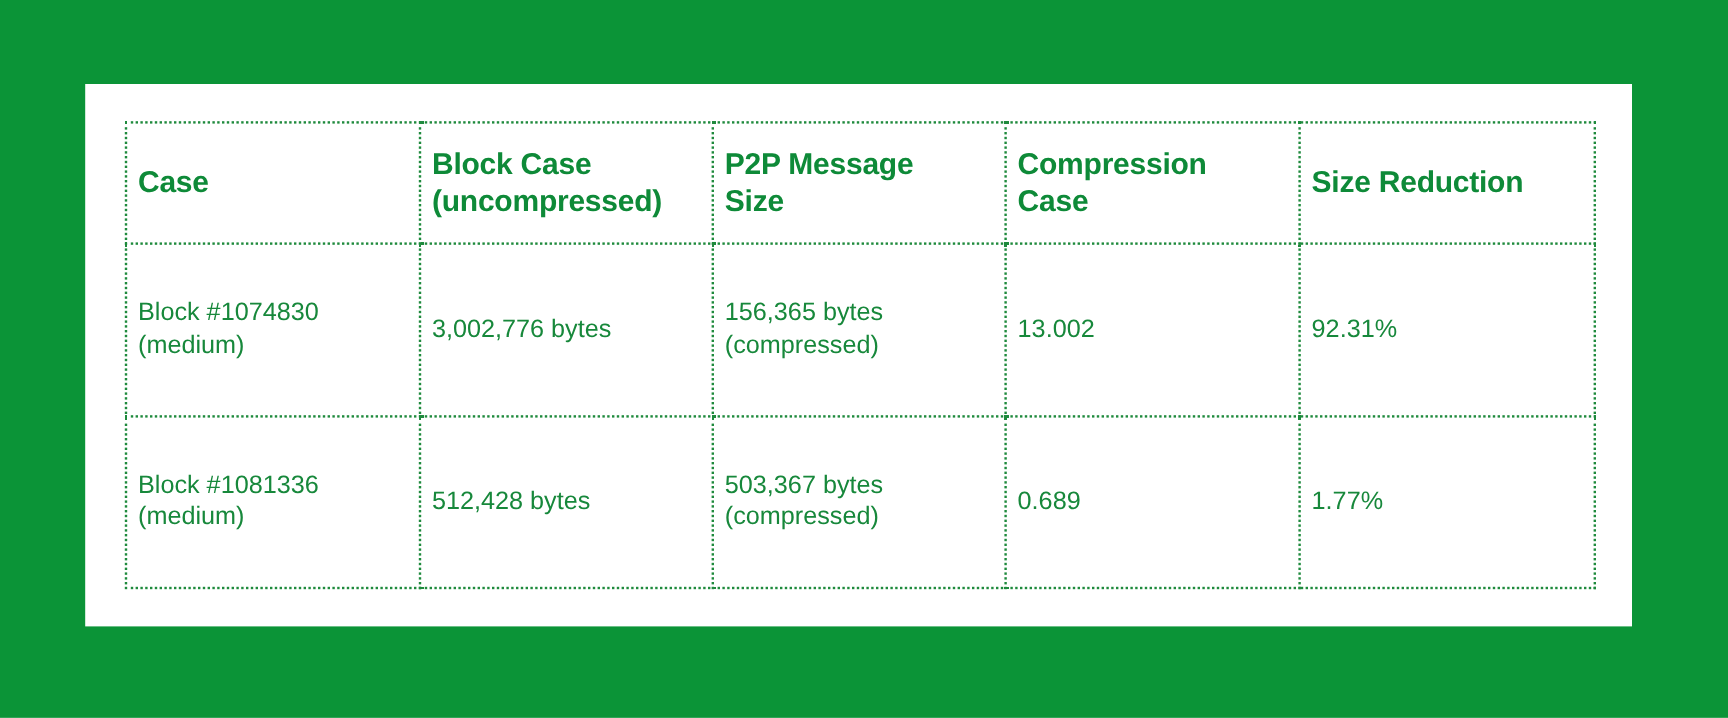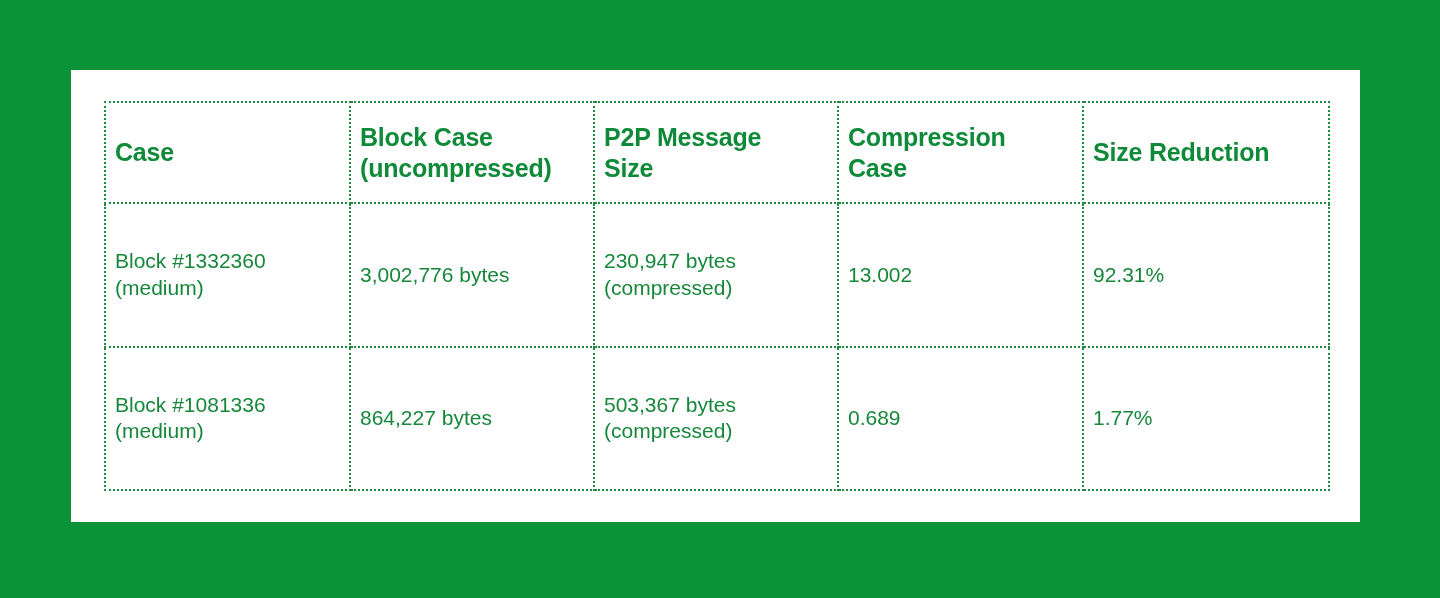--- a/index.html
+++ b/index.html
@@ -129,45 +129,45 @@
             <th>
               <span class="hdr-line">Size Reduction</span>
             </th>
           </tr>
         </thead>
 
         <tbody>
 
           <tr>
             <td>
-              <span class="cell-line">Block #1332360</span>
+              <span class="cell-line">Block #1074830</span>
               <span class="cell-line">(medium)</span>
             </td>
             <td>
               <span class="cell-line">3,002,776 bytes</span>
             </td>
             <td>
-              <span class="cell-line">230,947 bytes</span>
+              <span class="cell-line">156,365 bytes</span>
               <span class="cell-line">(compressed)</span>
             </td>
             <td>
               <span class="cell-line">13.002</span>
             </td>
             <td>
               <span class="cell-line">92.31%</span>
             </td>
           </tr>
 
           <tr>
             <td>
               <span class="cell-line">Block #1081336</span>
               <span class="cell-line">(medium)</span>
             </td>
             <td>
-              <span class="cell-line">864,227 bytes</span>
+              <span class="cell-line">512,428 bytes</span>
             </td>
             <td>
               <span class="cell-line">503,367 bytes</span>
               <span class="cell-line">(compressed)</span>
             </td>
             <td>
               <span class="cell-line">0.689</span>
             </td>
             <td>
               <span class="cell-line">1.77%</span>

